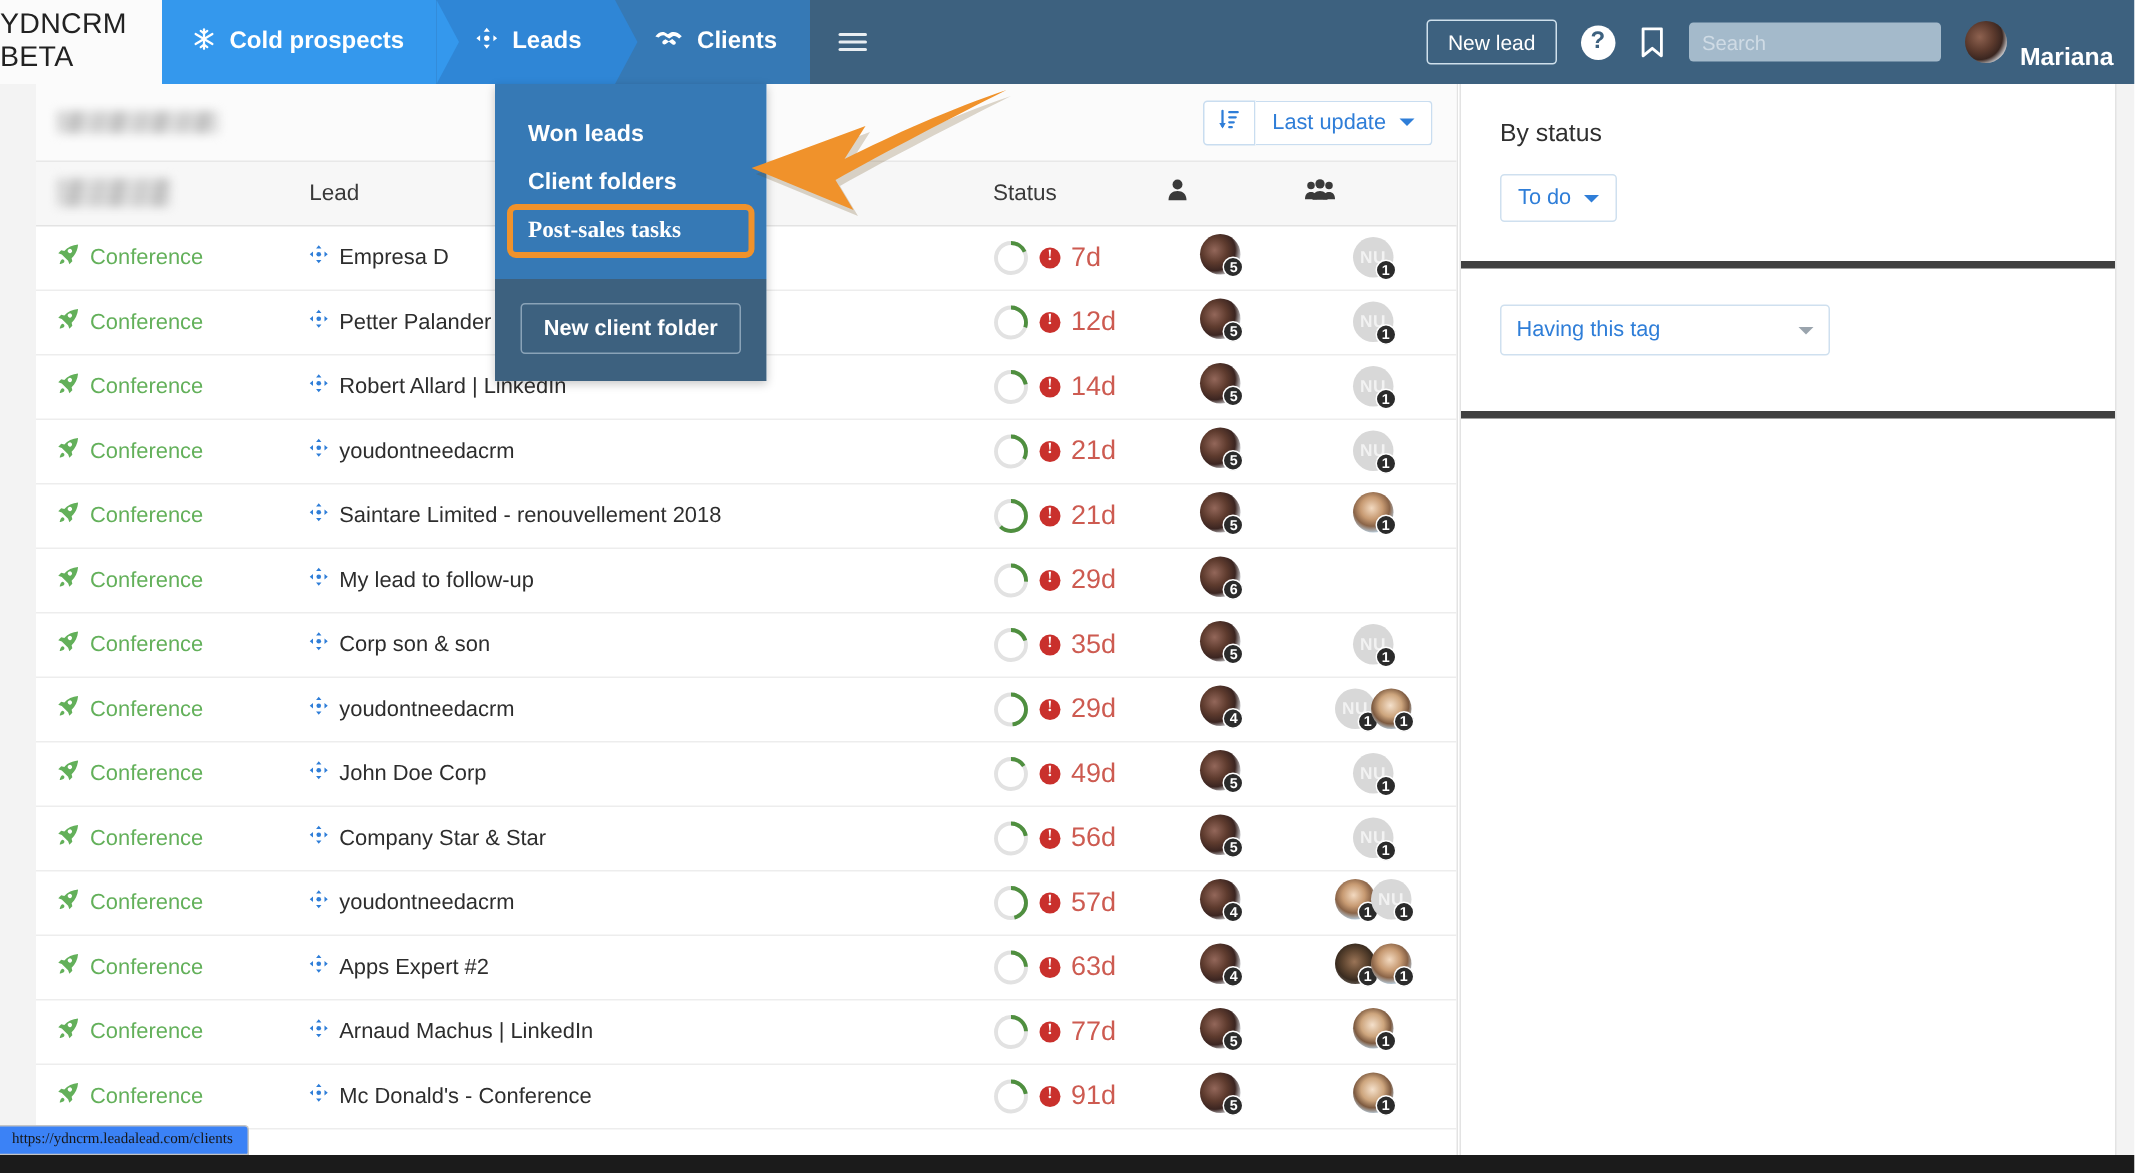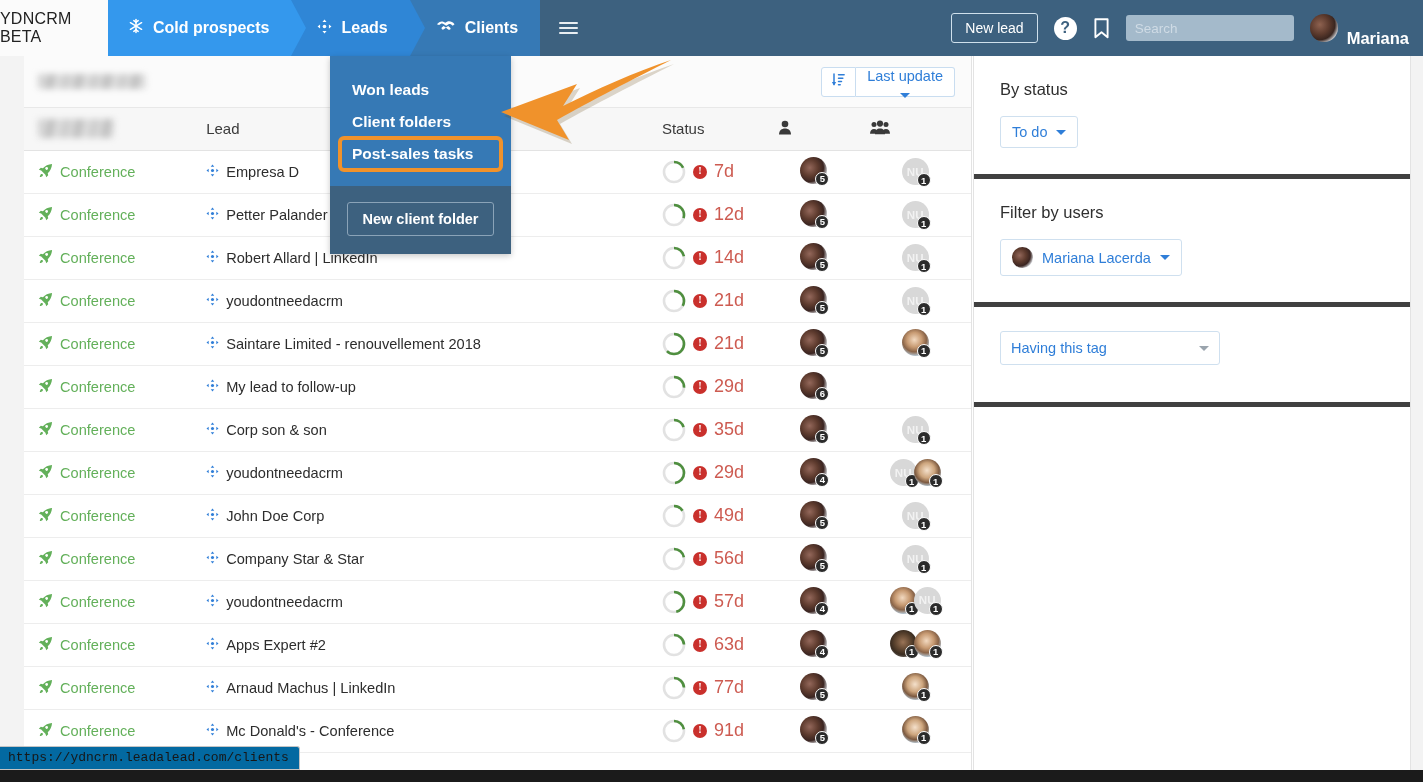--- a/index.html
+++ b/index.html
@@ -15,21 +15,21 @@
   
   .topnav {
     position: absolute; top: 0; left: 0;
     width: 1423px; height: 56px;
     background: #3d617f;
     display: flex; align-items: stretch;
   }
   .brand {
     width: 108px; background: #fbfbfb;
     display: flex; align-items: center; justify-content: center;
-    font-size: 16px; color: #222; letter-spacing: .2px;
+    font-size: 19px; color: #222; letter-spacing: .2px;
     font-weight: 400;
   }
   .navtabs { display: flex; align-items: stretch; }
   .navtab {
     position: relative;
     display: flex; align-items: center; gap: 9px;
     padding: 0 22px 0 26px;
     color: #fff; font-size: 16px; font-weight: bold;
     white-space: nowrap; cursor: pointer;
   }
@@ -119,21 +119,21 @@
   .sort-btn {
     border: 1px solid #c9ddf0; background: #fff;
     height: 30px; display: flex; align-items: center;
     padding: 0 9px; cursor: pointer;
     border-radius: 3px 0 0 3px;
   }
   .sort-sel {
     border: 1px solid #c9ddf0; border-left: none; background: #fff;
     height: 30px; display: flex; align-items: center; gap: 9px;
     padding: 0 11px; cursor: pointer; border-radius: 0 3px 3px 0;
-    color: #2f7ed8; font-size: 14.5px; flex-direction: column;
+    color: #2f7ed8; font-size: 14.5px;
   }
   .caret-dn {
     width: 0; height: 0;
     border-left: 5px solid transparent; border-right: 5px solid transparent;
     border-top: 5px solid #2f7ed8;
   }
 
   
   .tbl { width: 100%; border-collapse: collapse; table-layout: fixed; }
   .tbl thead th {
@@ -193,21 +193,21 @@
     width: 181px; z-index: 40;
     box-shadow: 0 2px 6px rgba(0,0,0,.22);
   }
   .dd-top { background: #3679b5; padding: 18px 0 16px 0; }
   .dd-item {
     color: #fff; font-size: 15.5px; font-weight: bold;
     padding: 7px 22px; cursor: pointer; white-space: nowrap;
   }
   .dd-item.highlight {
     outline: 4px solid #f0922b; outline-offset: -2px;
-    border-radius: 4px; margin: 0 10px; padding: 7px 12px;
+    border-radius: 4px; margin: 0 10px; padding: 7px 12px; font-family: Liberation Serif, serif;
   }
   .dd-bottom {
     background: #3d617f; padding: 16px 0 18px 0;
     display: flex; justify-content: center;
   }
   .btn-newfolder {
     border: 1px solid #8aa3b8; color: #fff; background: transparent;
     padding: 8px 14px; font-size: 14.5px; border-radius: 3px;
     cursor: pointer; font-family: inherit; font-weight: bold;
   }
@@ -246,25 +246,25 @@
   }
   .caret-gray {
     width: 0; height: 0;
     border-left: 5px solid transparent; border-right: 5px solid transparent;
     border-top: 5px solid #9aa4ad;
   }
 
   
   .statusbar {
     position: absolute; left: 0; bottom: 12px;
-    background: #0369a1; border: 1px solid #c4c4c4;
+    background: #3b82f6; border: 1px solid #c4c4c4;
     border-left: none; border-radius: 0 3px 0 0;
-    padding: 3px 10px 4px 8px; font-size: 13px; color: #171717;
+    padding: 3px 10px 4px 8px; font-size: 10px; color: #171717;
     max-width: 478px; white-space: nowrap; z-index: 60;
-    font-family: Liberation Mono, monospace;
+    font-family: Liberation Serif, serif;
   }
   .botbar { position: absolute; left: 0; bottom: 0; width: 1423px; height: 12px; background: #1b1b1b; }
 </style>
 </head>
 <body>
 
 <div class="app">
 
   <div class="topnav">
     <div class="brand">YDNCRM BETA</div>
@@ -1026,28 +1026,20 @@
 
   <div class="right">
     <div class="rsec">
       <h3>By status</h3>
       <div class="pill">
         <span>To do</span>
         <span class="caret-dn"></span>
       </div>
     </div>
     <div class="rsec">
-      <h3>Filter by users</h3>
-      <div class="pill">
-        <span class="av-sm"></span>
-        <span>Mariana Lacerda</span>
-        <span class="caret-dn"></span>
-      </div>
-    </div>
-    <div class="rsec">
       <div class="tagsel">
         <span>Having this tag</span>
         <span class="caret-gray"></span>
       </div>
     </div>
   </div>
 
   <div class="rail"></div>
 
   <div class="statusbar">https://ydncrm.leadalead.com/clients</div>

